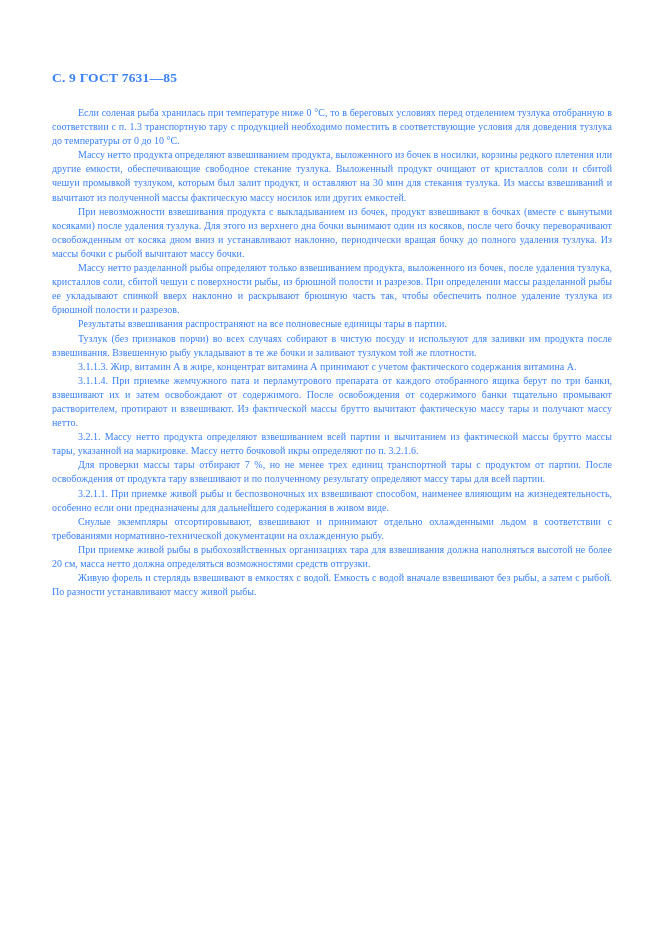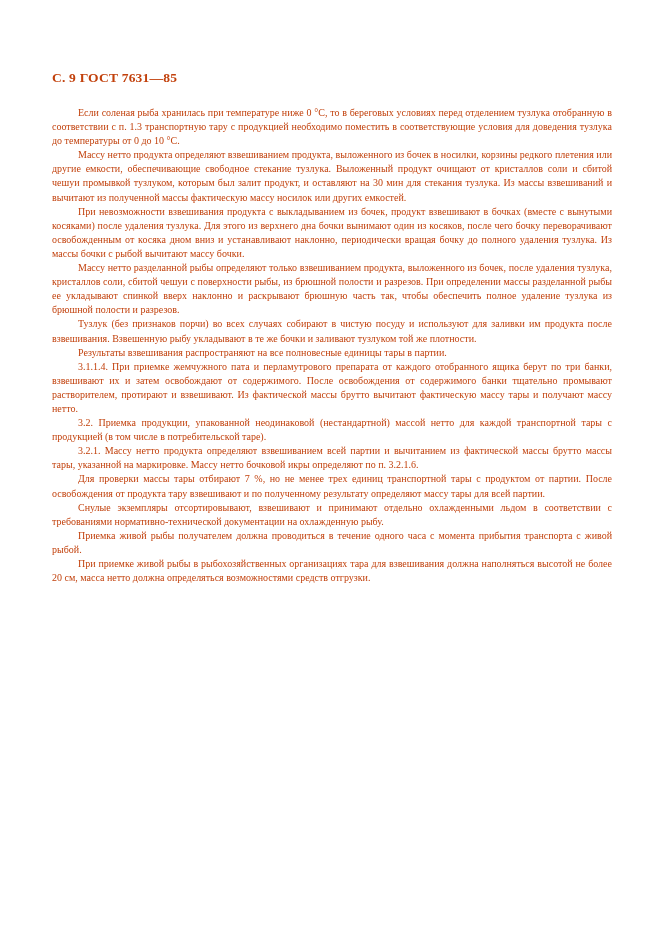--- a/index.html
+++ b/index.html
@@ -6,21 +6,21 @@
     margin: 0;
     padding: 0;
     background: #ffffff;
   }
   .page {
     position: relative;
     width: 661px;
     height: 760px;
     background: #ffffff;
     font-family: "Liberation Serif", serif;
-    color: #c2410c;
+    color: #3b82f6;
     overflow: hidden;
   }
   .content {
     position: absolute;
     left: 52px;
     top: 70px;
     width: 560px;
   }
   .header-line {
     font-family: "Liberation Serif", serif;
@@ -60,28 +60,29 @@
 
     <div class="header-line">
       <span>С. 9</span>
       <span>ГОСТ 7631—85</span>
     </div>
 
     <p class="par">Если соленая рыба хранилась при температуре ниже 0 °С, то в береговых условиях перед отделением тузлука отобранную в соответствии с п. 1.3 транспортную тару с продукцией необходимо поместить в соответствующие условия для доведения тузлука до температуры от 0 до 10 °С.</p>
     <p class="par">Массу нетто продукта определяют взвешиванием продукта, выложенного из бочек в носилки, корзины редкого плетения или другие емкости, обеспечивающие свободное стекание тузлука. Выложенный продукт очищают от кристаллов соли и сбитой чешуи промывкой тузлуком, которым был залит продукт, и оставляют на 30 мин для стекания тузлука. Из массы взвешиваний и вычитают из полученной массы фактическую массу носилок или других емкостей.</p>
     <p class="par">При невозможности взвешивания продукта с выкладыванием из бочек, продукт взвешивают в бочках (вместе с вынутыми косяками) после удаления тузлука. Для этого из верхнего дна бочки вынимают один из косяков, после чего бочку переворачивают освобожденным от косяка дном вниз и устанавливают наклонно, периодически вращая бочку до полного удаления тузлука. Из массы бочки с рыбой вычитают массу бочки.</p>
     <p class="par">Массу нетто разделанной рыбы определяют только взвешиванием продукта, выложенного из бочек, после удаления тузлука, кристаллов соли, сбитой чешуи с поверхности рыбы, из брюшной полости и разрезов. При определении массы разделанной рыбы ее укладывают спинкой вверх наклонно и раскрывают брюшную часть так, чтобы обеспечить полное удаление тузлука из брюшной полости и разрезов.</p>
+    <p class="par">Результаты взвешивания распространяют на все полновесные единицы тары в партии.</p>
     <p class="par">Тузлук (без признаков порчи) во всех случаях собирают в чистую посуду и используют для заливки им продукта после взвешивания. Взвешенную рыбу укладывают в те же бочки и заливают тузлуком той же плотности.</p>
-    <p class="par">Результаты взвешивания распространяют на все полновесные единицы тары в партии.</p>
+    <p class="par">3.1.1.3. Жир, витамин А  в жире, концентрат витамина А принимают с учетом фактического содержания витамина А.</p>
     <p class="par">3.1.1.4. При приемке жемчужного пата и перламутрового препарата от каждого отобранного ящика берут по три банки, взвешивают их и затем освобождают от содержимого. После освобождения от содержимого банки тщательно промывают растворителем,  протирают и взвешивают. Из фактической массы брутто вычитают фактическую массу тары и получают массу нетто.</p>
-    <p class="par">3.2. Приемка продукции, упакованной неодинаковой (нестандартной) массой нетто для каждой транспортной тары с продукцией (в том числе в потребительской таре).</p>
     <p class="par">3.2.1. Массу нетто продукта определяют взвешиванием всей партии  и  вычитанием  из  фактической массы брутто массы тары, указанной на маркировке. Массу  нетто  бочковой икры определяют по п. 3.2.1.6.</p>
     <p class="par">Для проверки массы тары отбирают 7 %, но не менее трех единиц транспортной тары с продуктом от партии. После освобождения от продукта тару взвешивают и по полученному результату определяют массу тары для всей партии.</p>
+    <p class="par">3.2.1.1. При приемке живой рыбы и беспозвоночных их взвешивают способом, наименее влияющим на жизнедеятельность, особенно если они предназначены для дальнейшего содержания в живом виде.</p>
     <p class="par">Снулые экземпляры отсортировывают, взвешивают и принимают отдельно охлажденными льдом в соответствии с требованиями нормативно-технической документации на охлажденную рыбу.</p>
-    <p class="par">Приемка живой рыбы получателем должна проводиться в течение одного часа с момента прибытия транспорта с живой рыбой.</p>
     <p class="par">При приемке живой рыбы в рыбохозяйственных организациях тара для взвешивания должна наполняться высотой не более 20 см, масса нетто должна определяться возможностями  средств отгрузки.</p>
+    <p class="par">Живую форель и стерлядь взвешивают в емкостях с водой. Емкость с водой вначале взвешивают без рыбы, а затем с рыбой. По разности устанавливают массу живой рыбы.</p>
 
 
   </div>
 
   <div class="footer">28</div>
 
 </div>
 
 </body></html>

